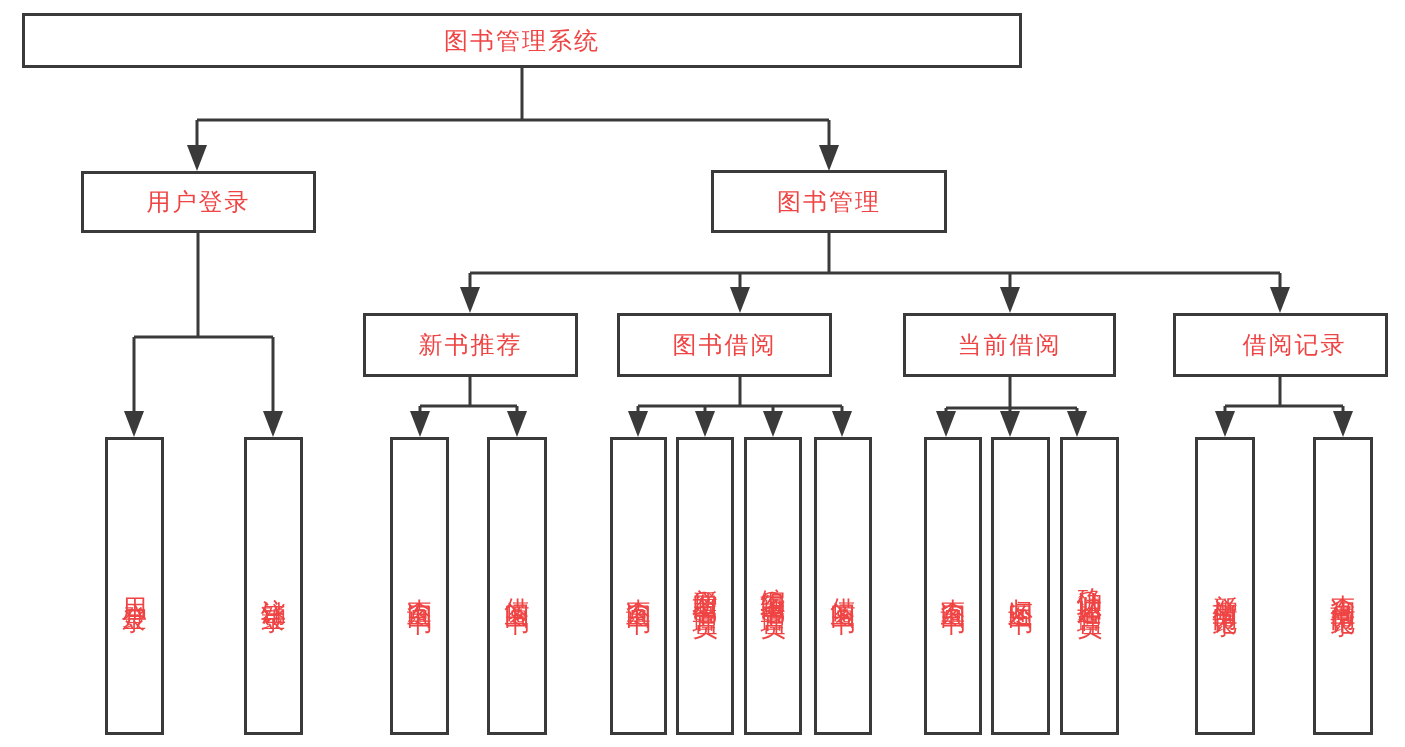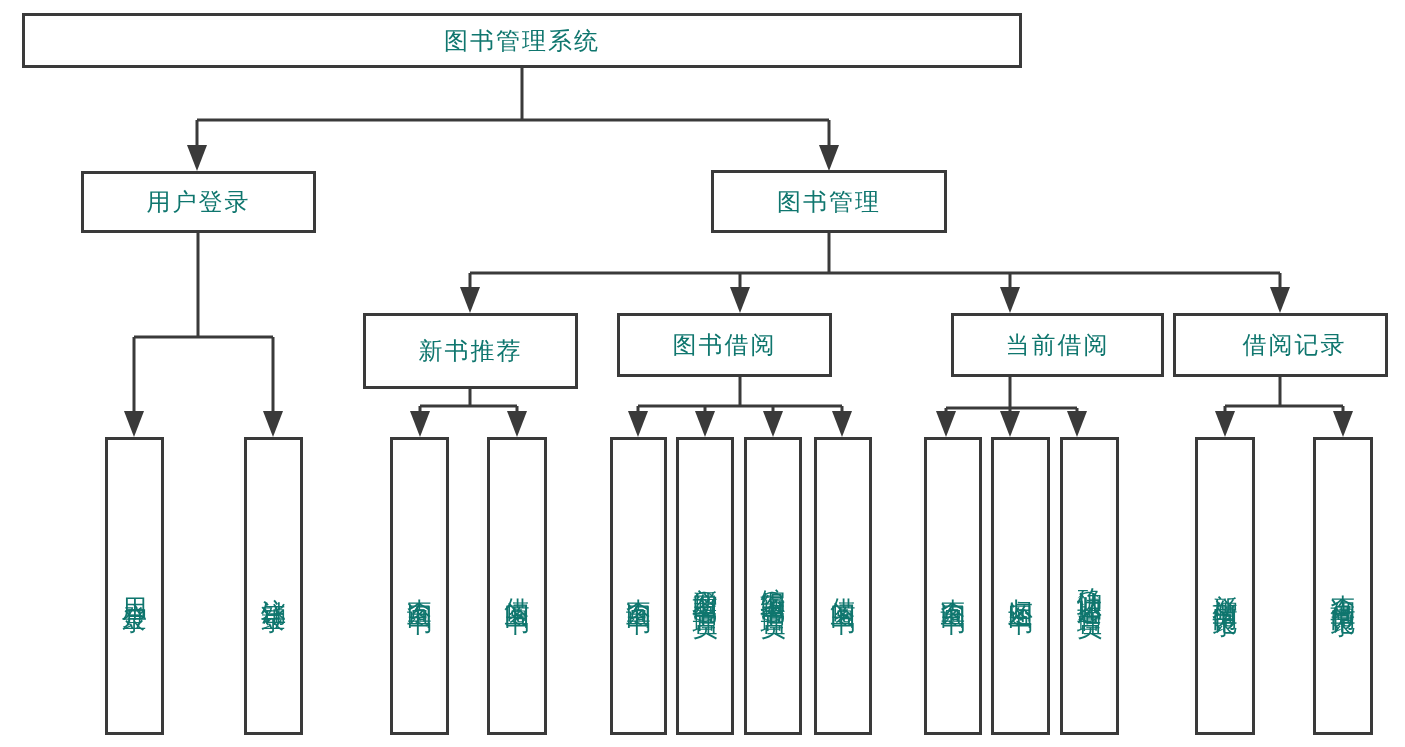--- a/index.html
+++ b/index.html
@@ -10,38 +10,38 @@
     font-family:"Liberation Sans","DejaVu Sans",sans-serif;
     overflow:hidden;
   }
   svg.wires{position:absolute;left:0;top:0;width:1405px;height:747px;}
   .node{
     position:absolute;
     box-sizing:border-box;
     background:#fff;
     border:3px solid #3a3a3a;
     display:flex;align-items:center;justify-content:center;
-    color:#0f766e;
+    color:#ef4444;
     z-index:2;
   }
   .h-label{font-size:24px;letter-spacing:2px;white-space:nowrap;}
   .leaf{
     writing-mode:vertical-rl;
     text-orientation:mixed;
     font-size:25px;
     letter-spacing:4px;
     line-height:1;
     top:437px;height:298px;
   }
   .root-box{left:22px;top:13px;width:1000px;height:55px;}
   .n-user-login{left:81px;top:171px;width:235px;height:62px;}
   .n-book-mgmt{left:711px;top:170px;width:236px;height:63px;}
-  .n-l3a{left:363px;top:313px;width:215px;height:76px;}
+  .n-l3a{left:363px;top:313px;width:215px;height:64px;}
   .n-l3b{left:617px;top:313px;width:215px;height:64px;}
-  .n-l3c{left:903px;top:313px;width:213px;height:64px;margin-left:48px;}
+  .n-l3c{left:903px;top:313px;width:213px;height:64px;}
   .n-l3d{left:1173px;top:313px;width:215px;height:64px;padding-left:28px;}
   .lf-a1{left:105px;width:59px;}
   .lf-a2{left:244px;width:59px;}
   .lf-b1{left:390px;width:59px;}
   .lf-b2{left:487px;width:60px;}
   .lf-c1{left:610px;width:57px;}
   .lf-c2{left:676px;width:58px;}
   .lf-c3{left:744px;width:58px;}
   .lf-c4{left:814px;width:58px;}
   .lf-d1{left:924px;width:58px;}

